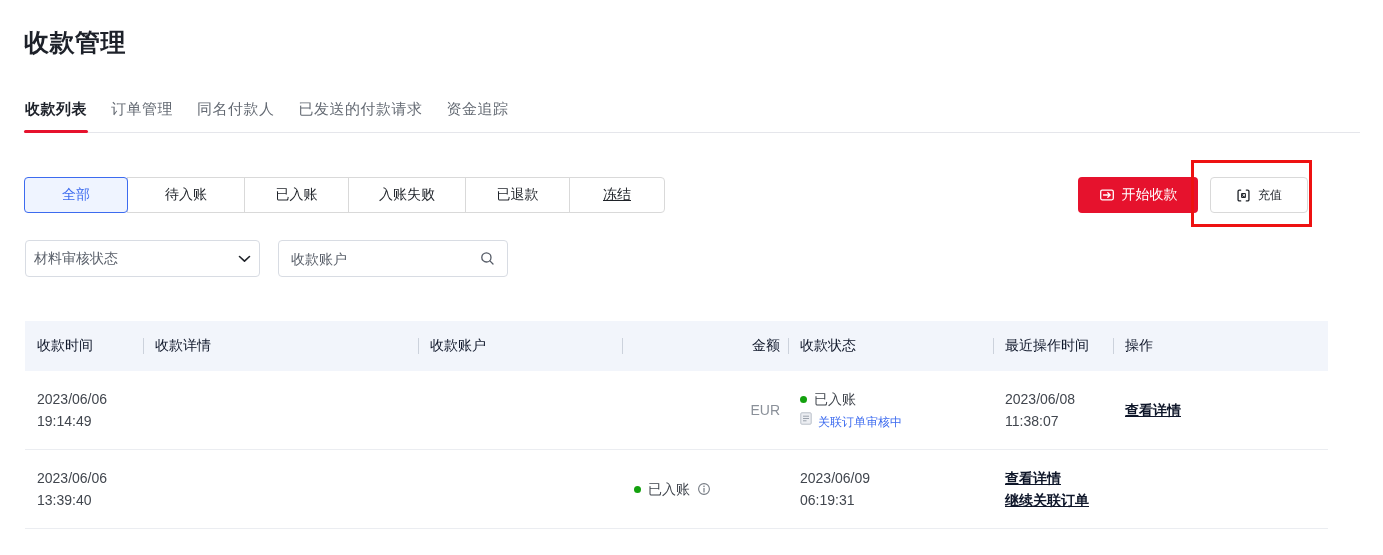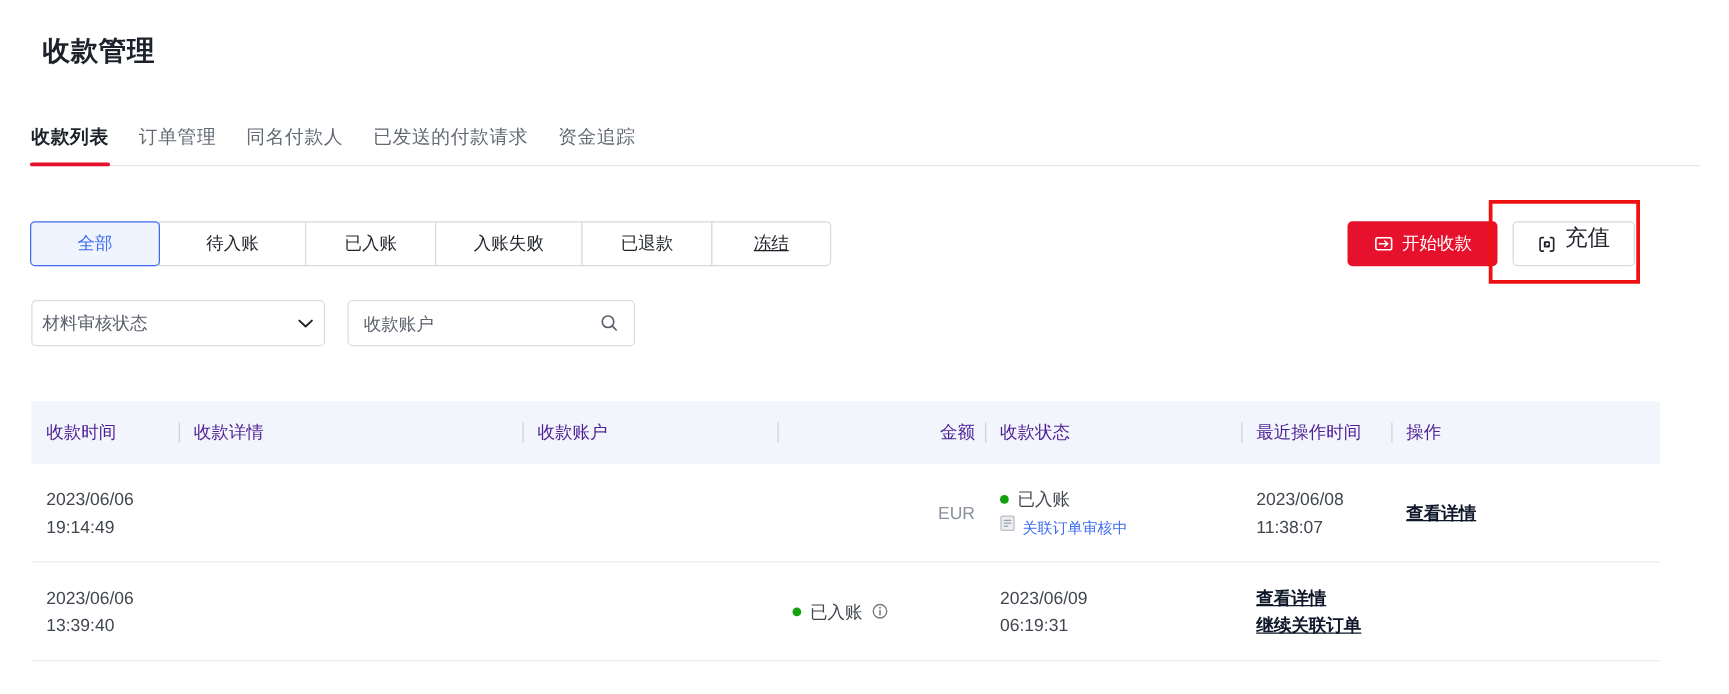--- a/index.html
+++ b/index.html
@@ -10,22 +10,22 @@
   }
   .page {
     position: relative;
     width: 1383px;
     height: 555px;
     background: #fff;
     overflow: hidden;
   }
   
   .page-title {
-    position: absolute; left: 34px; top: 26px;
-    font-size: 22px; font-weight: 700; color: #1d2129;
+    position: absolute; left: 24px; top: 26px;
+    font-size: 25px; font-weight: 700; color: #1d2129;
     letter-spacing: 0.5px;
   }
   
   .tabs {
     position: absolute; left: 24px; top: 98px; width: 1336px;
     border-bottom: 1px solid #e5e6eb;
     display: flex; gap: 22px;
   }
   .tab {
     position: relative;
@@ -60,22 +60,22 @@
   
   .actions { position: absolute; left: 1078px; top: 177px; display: flex; gap: 12px; }
   .btn-primary {
     width: 120px; height: 36px; border: none; border-radius: 4px;
     background: #e6122d; color: #fff; font-size: 14px;
     display: flex; align-items: center; justify-content: center; gap: 7px;
     cursor: pointer; font-family: inherit;
   }
   .btn-outline {
     width: 98px; height: 36px; border: 1px solid #d9d9d9; border-radius: 4px;
-    background: #fff; color: #1f2329; font-size: 18px;
-    display: flex; justify-content: center; gap: 7px;
+    background: #fff; color: #1f2329; font-size: 12px;
+    display: flex; align-items: center; justify-content: center; gap: 7px;
     cursor: pointer; font-family: inherit;
   }
   .annotation-box {
     position: absolute; left: 1191px; top: 160px;
     width: 121px; height: 67px;
     border: 3px solid #ee1111;
     pointer-events: none; z-index: 10;
   }
   
   .select-box {
@@ -94,21 +94,21 @@
     border: none; outline: none; flex: 1; font-size: 14px;
     font-family: inherit; color: #1f2329; min-width: 0; background: transparent;
   }
   .search-box input::placeholder { color: #5b616b; opacity: 1; }
   
   .table { position: absolute; left: 25px; top: 321px; width: 1303px; }
   .thead {
     display: grid;
     grid-template-columns: 118px 275px 204px 166px 205px 120px 215px;
     background: #f2f5fb; height: 50px; align-items: center;
-    font-size: 14px; color: #4c1d95;
+    font-size: 14px; color: #0f172a;
   }
   .th { position: relative; padding-left: 12px; white-space: nowrap; }
   .th.sep::before {
     content: ""; position: absolute; left: 0; top: 50%;
     transform: translateY(-50%);
     width: 1px; height: 16px; background: #ccd2dc;
   }
   .th.amount { text-align: right; padding-right: 8px; padding-left: 0; }
   .trow {
     display: grid;

